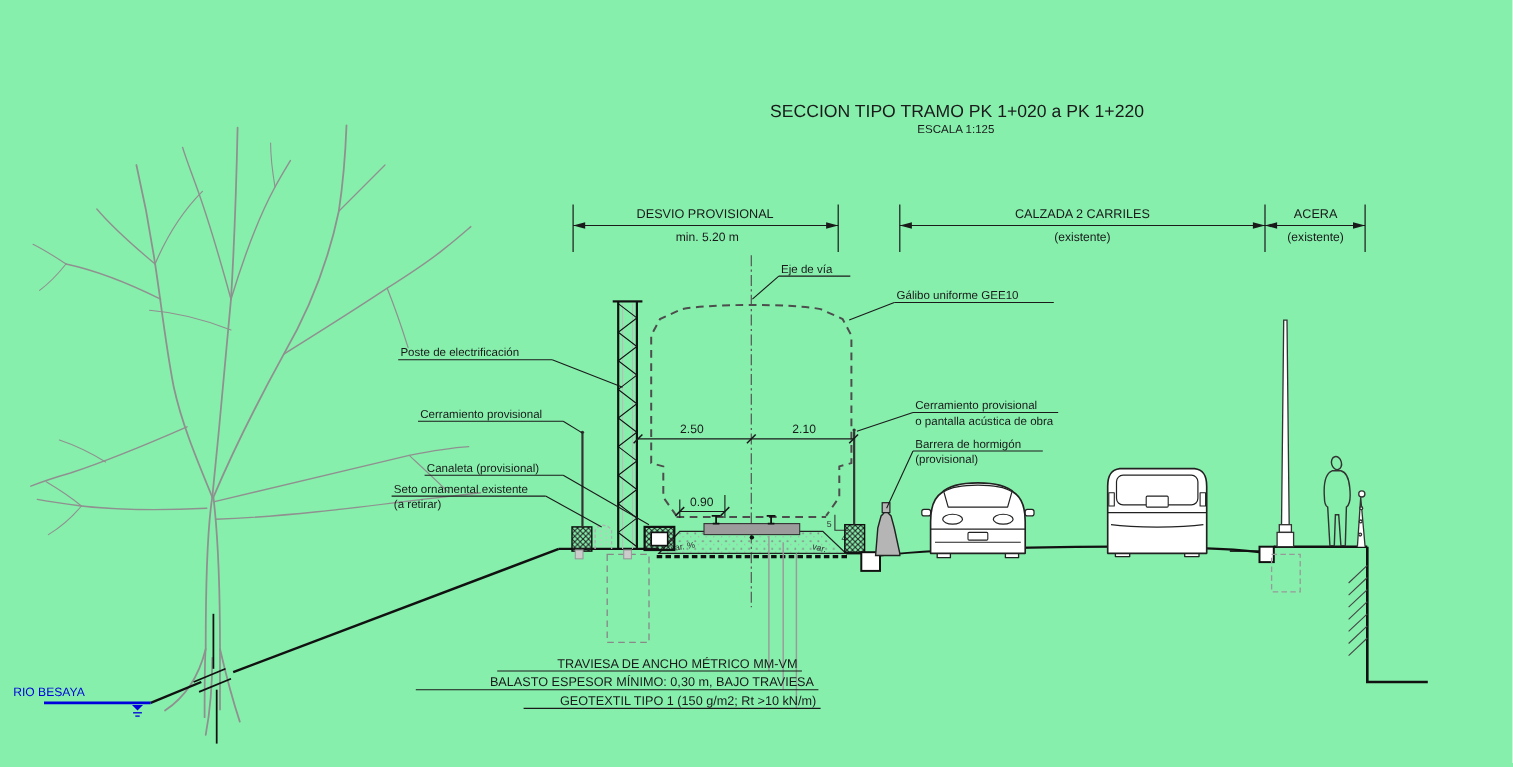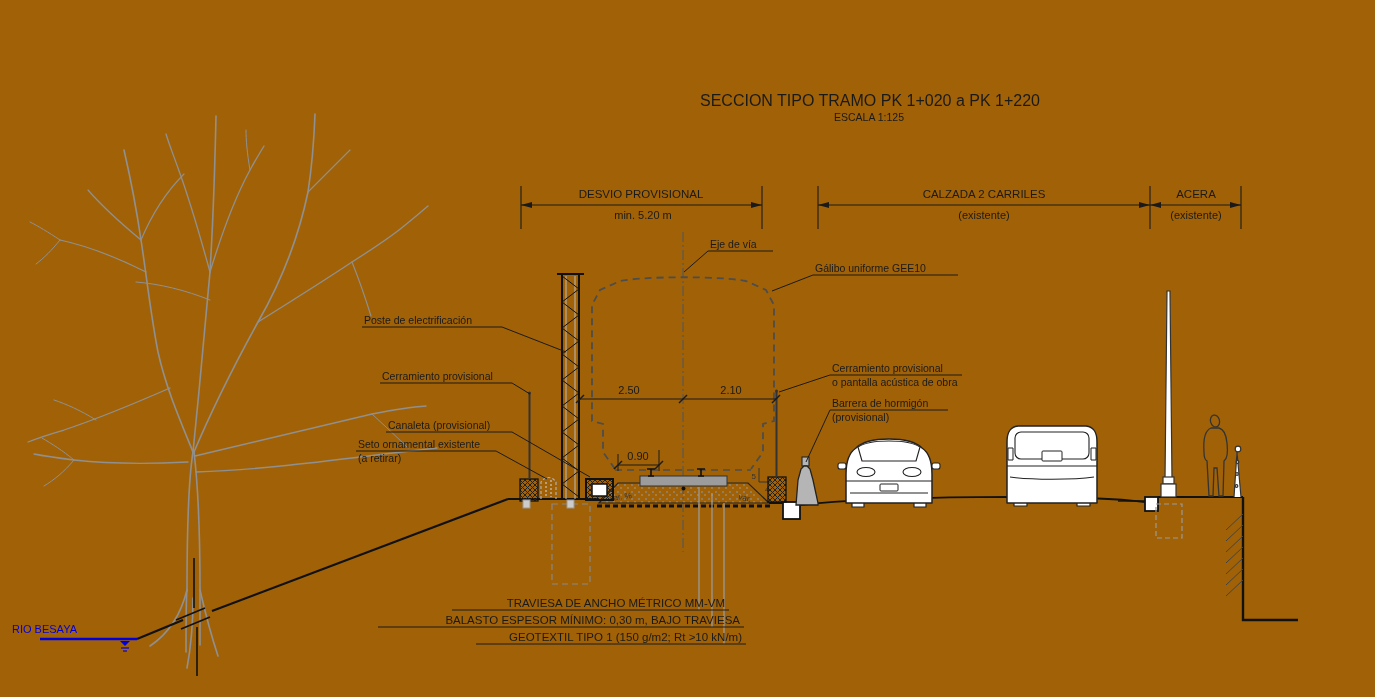--- a/index.html
+++ b/index.html
@@ -1,16 +1,16 @@
 <!DOCTYPE html>
 <html><head>
 <meta charset="utf-8">
 <style>
   html,body{margin:0;padding:0;background:#fff;}
-  .canvas{position:relative;width:1375px;height:697px;background:#a16207;overflow:hidden;}
+  .canvas{position:relative;width:1375px;height:697px;background:#86efac;overflow:hidden;}
   svg{display:block;}
   text{font-family:"Liberation Sans","DejaVu Sans",sans-serif;fill:#1a1a1a;}
   .t-title{font-size:16px;}
   .t-scale{font-size:10.5px;}
   .t-band{font-size:11.5px;}
   .t-sub{font-size:11px;}
   .t-ann{font-size:10.5px;}
   .t-dim{font-size:11px;}
   .t-note{font-size:11.5px;}
   .t-tiny{font-size:8px;fill:#333;}

